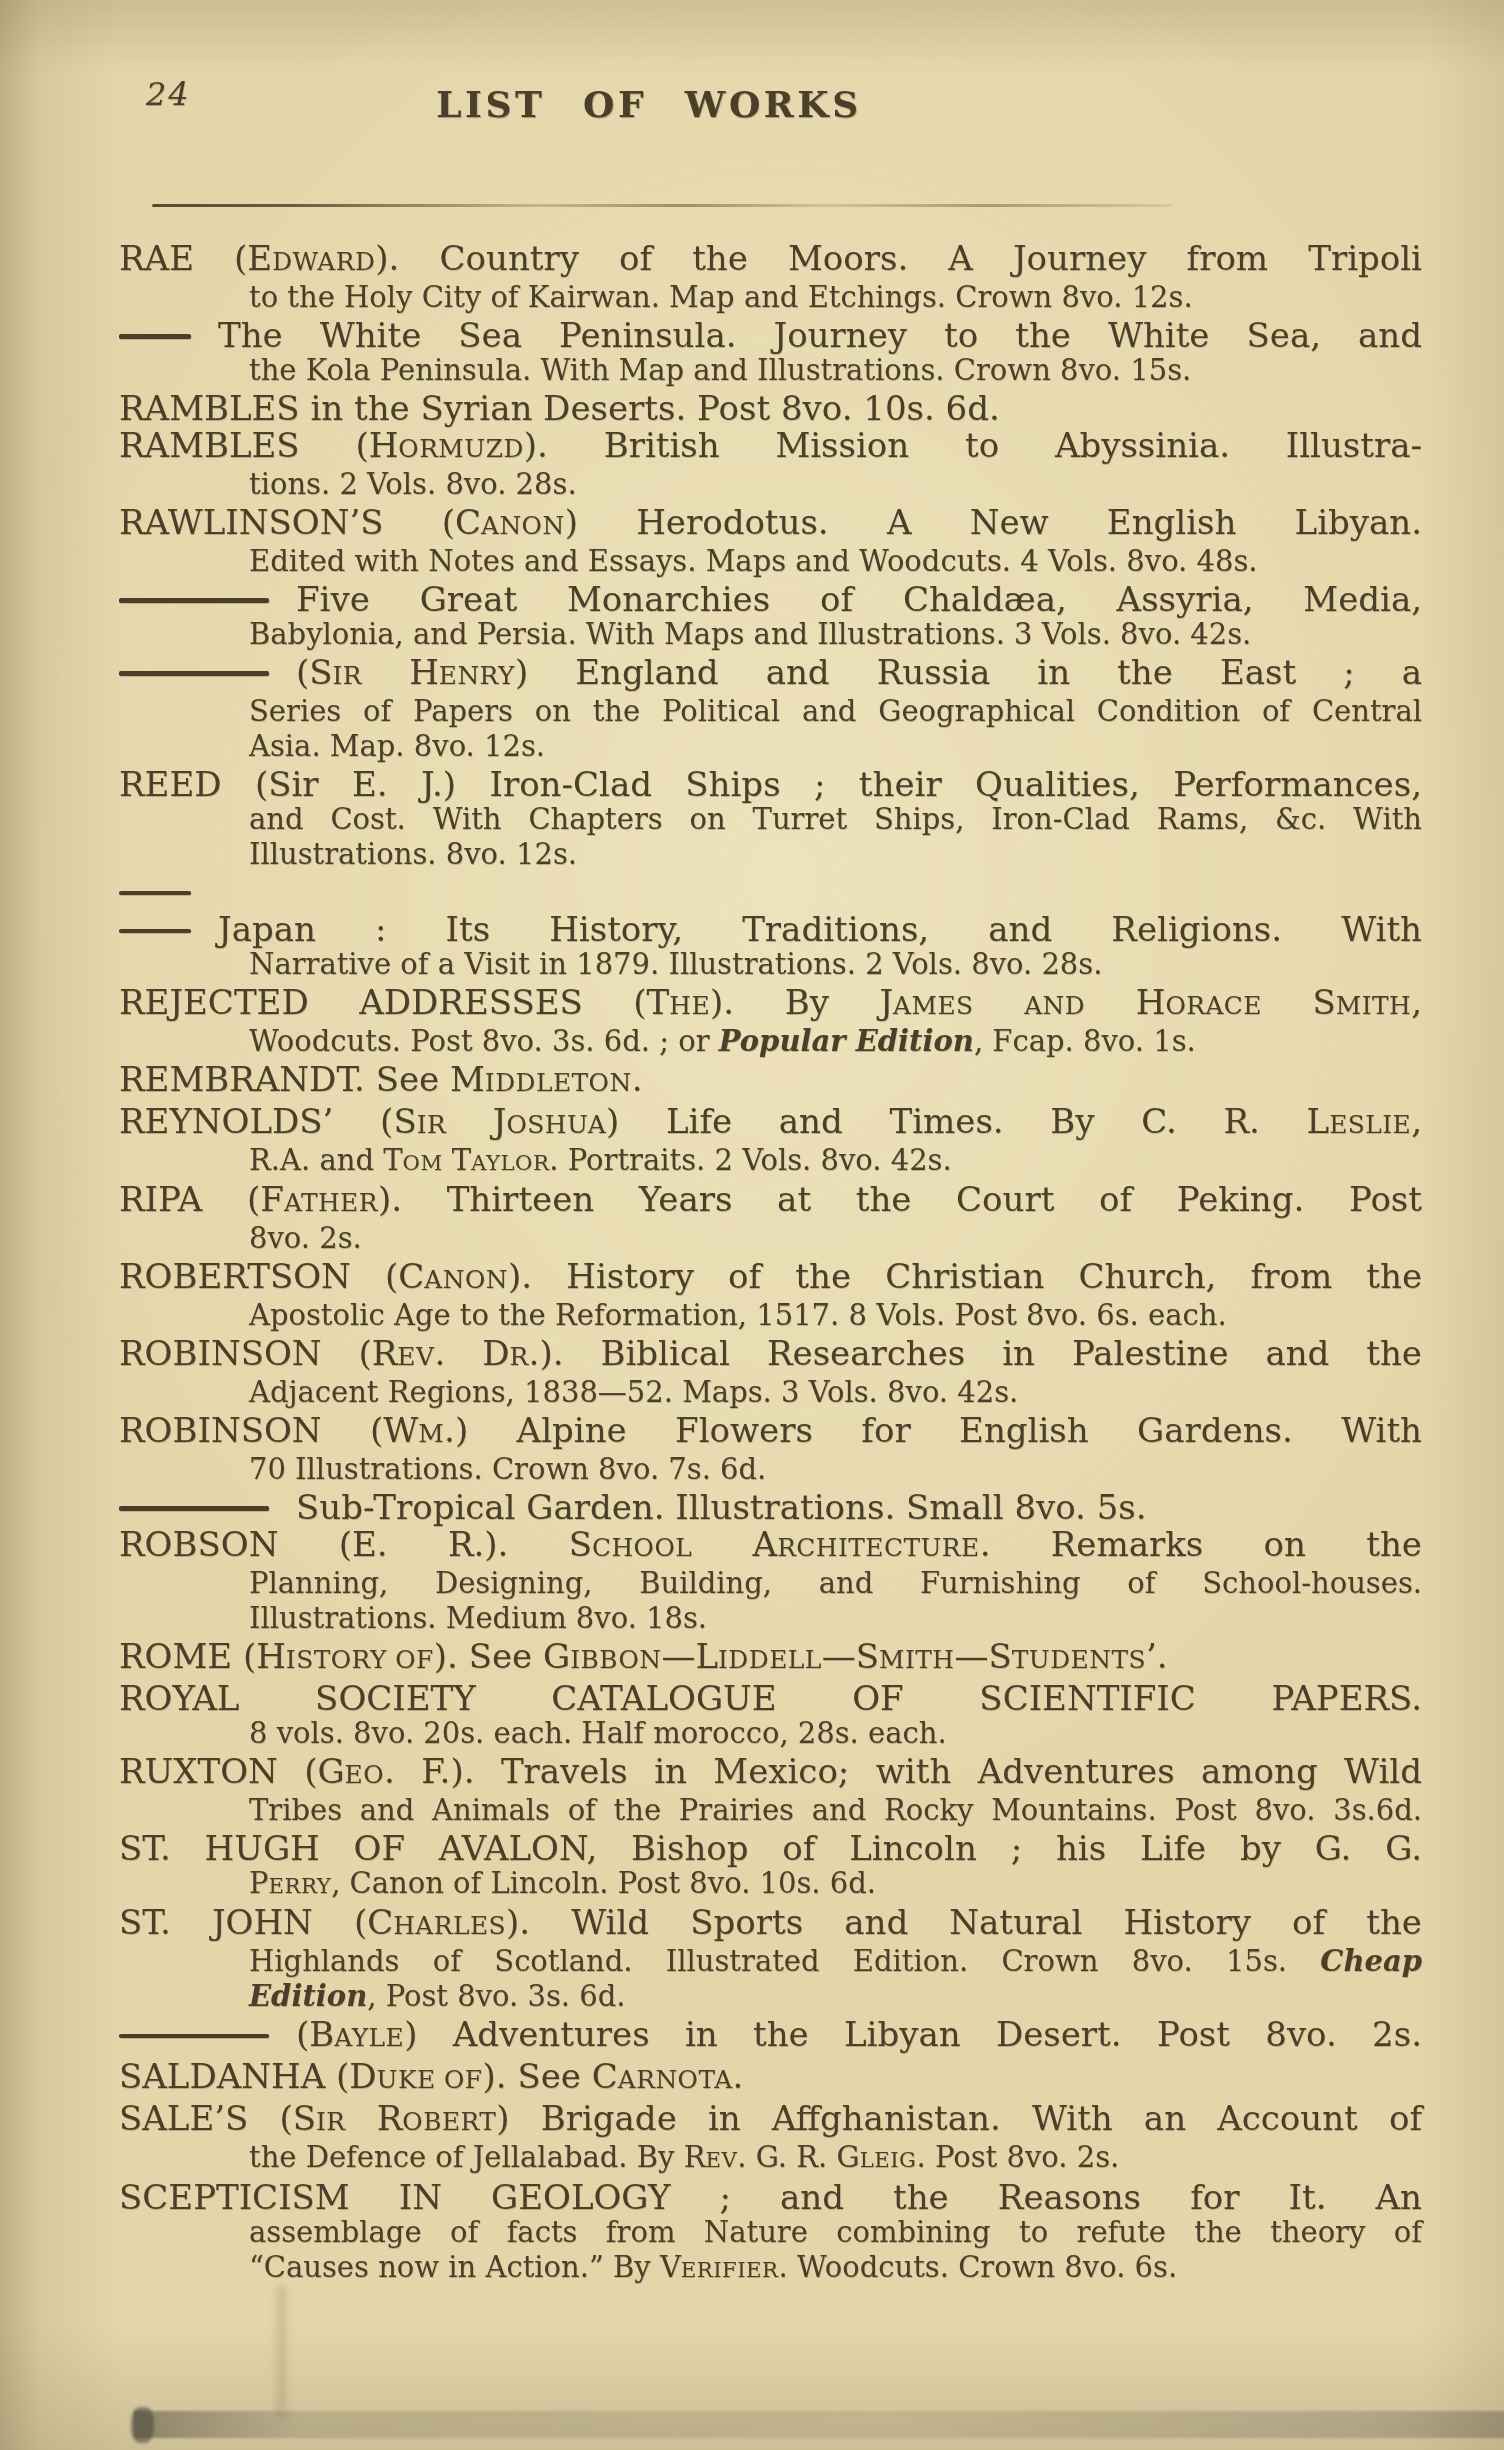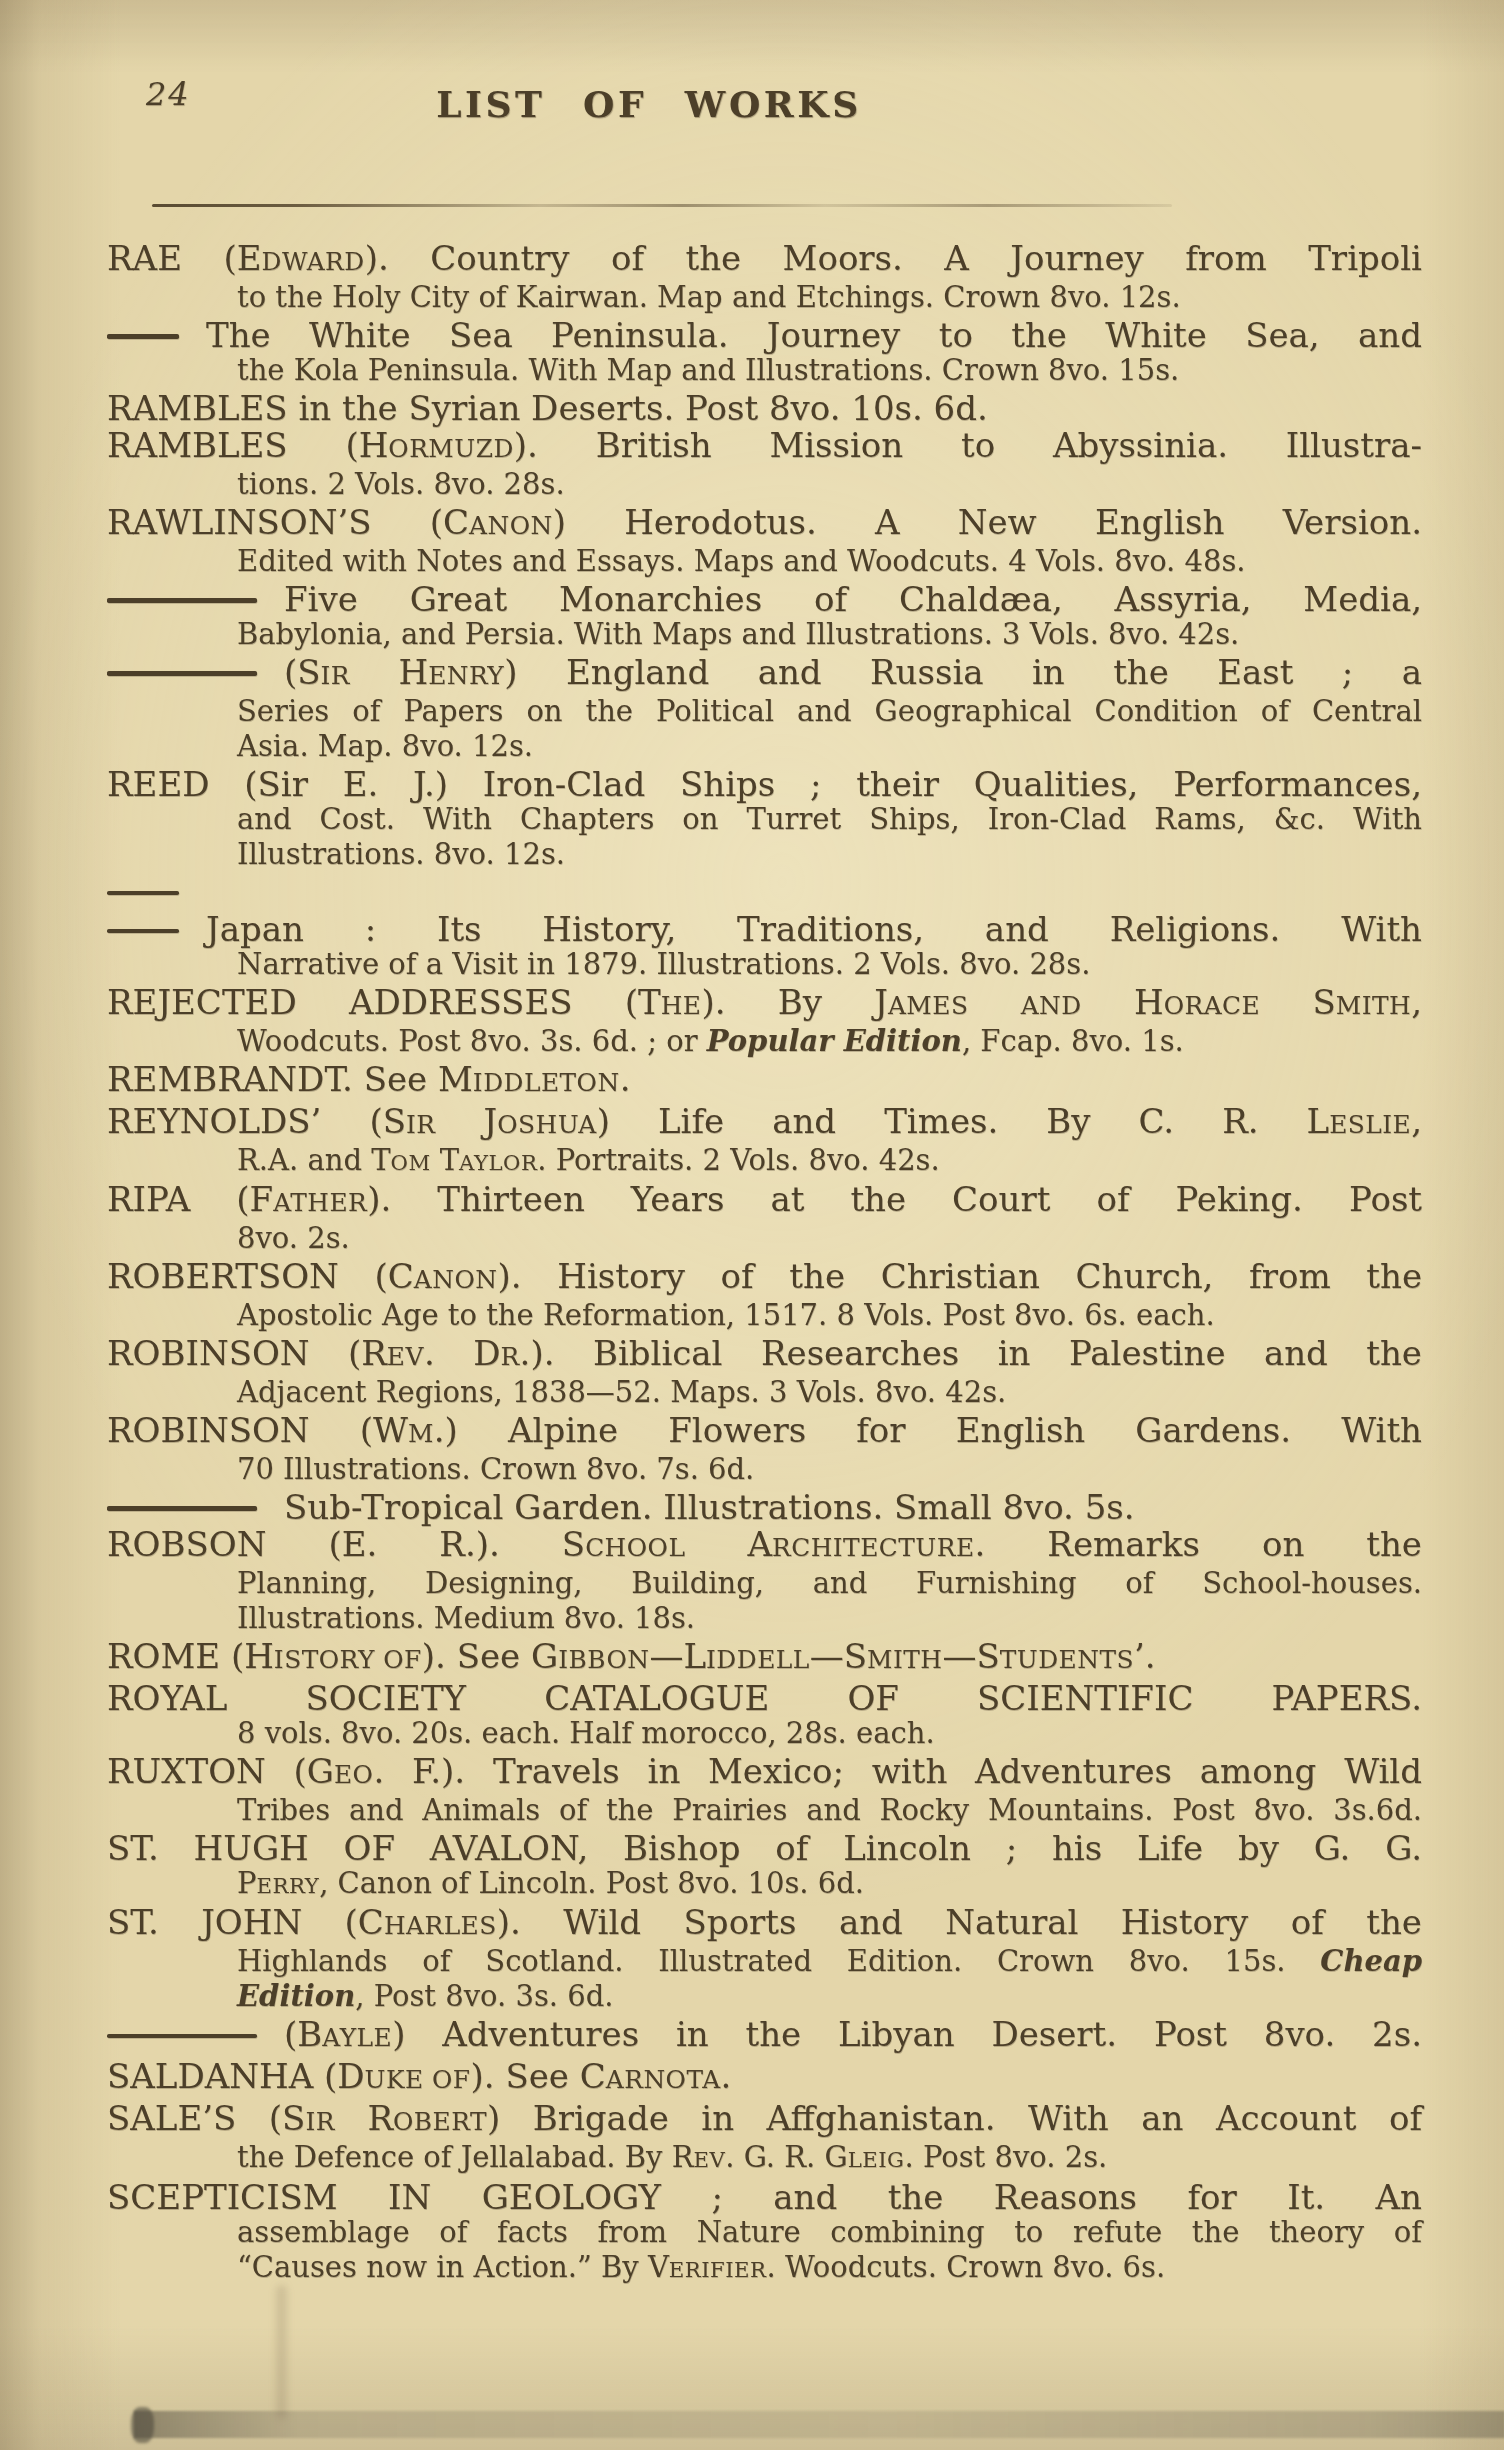--- a/index.html
+++ b/index.html
@@ -18,21 +18,21 @@
   .page-header{position:absolute;top:68px;left:107px;width:1315px;height:63px;}
   .page-number{position:absolute;left:39px;top:7.2px;font-size:32px;letter-spacing:1.8px;
     text-shadow:0.5px 0.7px 0.7px rgba(70,55,35,0.35);font-style:italic;}
   .running-title{position:absolute;left:0;top:15px;width:1084px;text-align:center;
     font-size:36px;font-weight:bold;letter-spacing:3.6px;word-spacing:21.5px;
     text-shadow:0.7px 0.9px 0.9px rgba(70,55,35,0.4);}
   .header-rule{position:absolute;top:204px;left:152px;width:1020px;height:2.7px;border-radius:1.8px;
     background:linear-gradient(90deg,#594b32 0%,#6b5c40 14%,rgba(107,92,64,0.28) 38%,rgba(107,92,64,0.6) 52%,rgba(107,92,64,0.18) 66%,rgba(107,92,64,0.5) 82%,rgba(107,92,64,0.12) 100%);}
   .book-list{position:absolute;top:240px;left:107px;width:1315px;}
   .entry{margin-bottom:1.8px;}
-  .line{line-height:36px;text-shadow:0.5px 0.7px 0.6px rgba(70,55,35,0.28);}
+  .line{line-height:36px;text-shadow:0.5px 0.7px 0.6px rgba(70,55,35,0.28);margin-left:12px;}
   .line.main{font-size:34px;}
   .line.sub{font-size:29px;padding-left:130px;line-height:35px;}
   .line.j{text-align:justify;text-align-last:justify;}
   .sc{font-size:0.73em;text-transform:uppercase;letter-spacing:0.5px;}
   .it{font-style:italic;font-weight:bold;}
   .dash{display:inline-block;height:4.5px;background:#4c3f29;margin-right:27px;vertical-align:8px;border-radius:1.8px;
     box-shadow:0.5px 0.7px 0.6px rgba(70,55,35,0.3);}
   .dash-s{width:72px;}
   .dash-l{width:150px;}
   .scan-bar{position:absolute;left:134px;right:0;bottom:12.5px;height:27px;
@@ -63,21 +63,21 @@
       <div class="line sub"><span>the Kola Peninsula. With Map and Illustrations. Crown 8vo. 15s.</span></div>
     </div>
     <div class="entry">
       <div class="line main"><span>RAMBLES in the Syrian Deserts. Post 8vo. 10s. 6d.</span></div>
     </div>
     <div class="entry">
       <div class="line main j"><span>RAMBLES (H</span><span class="sc">ormuzd</span><span>). British Mission to Abyssinia. Illustra-</span></div>
       <div class="line sub"><span>tions. 2 Vols. 8vo. 28s.</span></div>
     </div>
     <div class="entry">
-      <div class="line main j"><span>RAWLINSON’S (C</span><span class="sc">anon</span><span>) Herodotus. A New English Version.</span></div>
+      <div class="line main j"><span>RAWLINSON’S (C</span><span class="sc">anon</span><span>) Herodotus. A New English Libyan.</span></div>
       <div class="line sub"><span>Edited with Notes and Essays. Maps and Woodcuts. 4 Vols. 8vo. 48s.</span></div>
     </div>
     <div class="entry">
       <div class="line main j"><span class="dash dash-l"></span><span>Five Great Monarchies of Chaldæa, Assyria, Media,</span></div>
       <div class="line sub"><span>Babylonia, and Persia. With Maps and Illustrations. 3 Vols. 8vo. 42s.</span></div>
     </div>
     <div class="entry">
       <div class="line main j"><span class="dash dash-l"></span><span>(S</span><span class="sc">ir</span><span> H</span><span class="sc">enry</span><span>) England and Russia in the East ; a</span></div>
       <div class="line sub j"><span>Series of Papers on the Political and Geographical Condition of Central</span></div>
       <div class="line sub"><span>Asia. Map. 8vo. 12s.</span></div>

